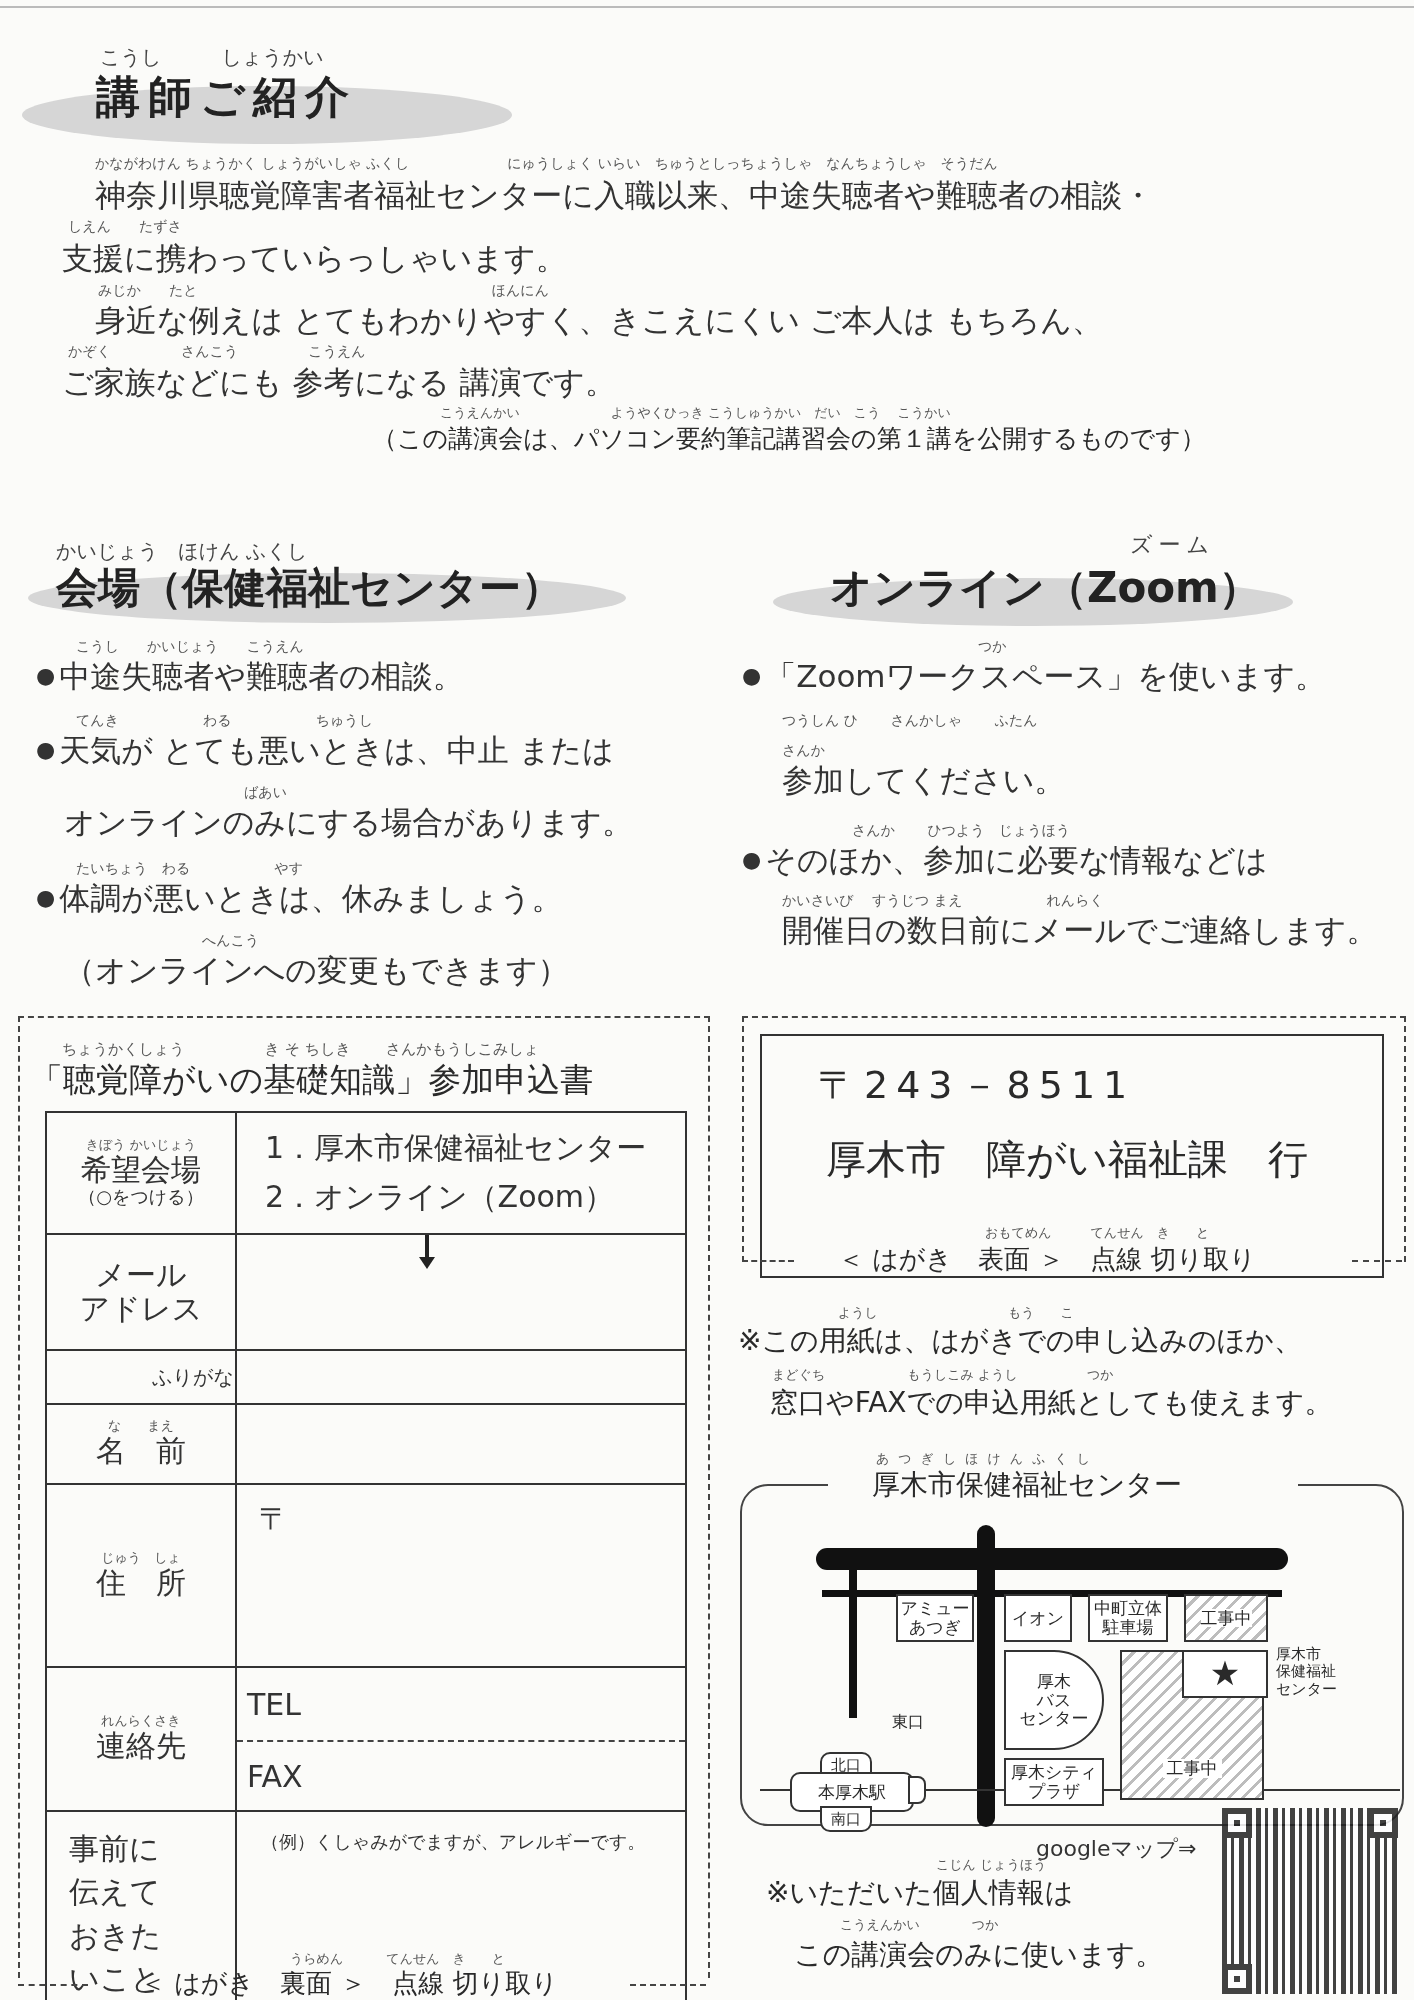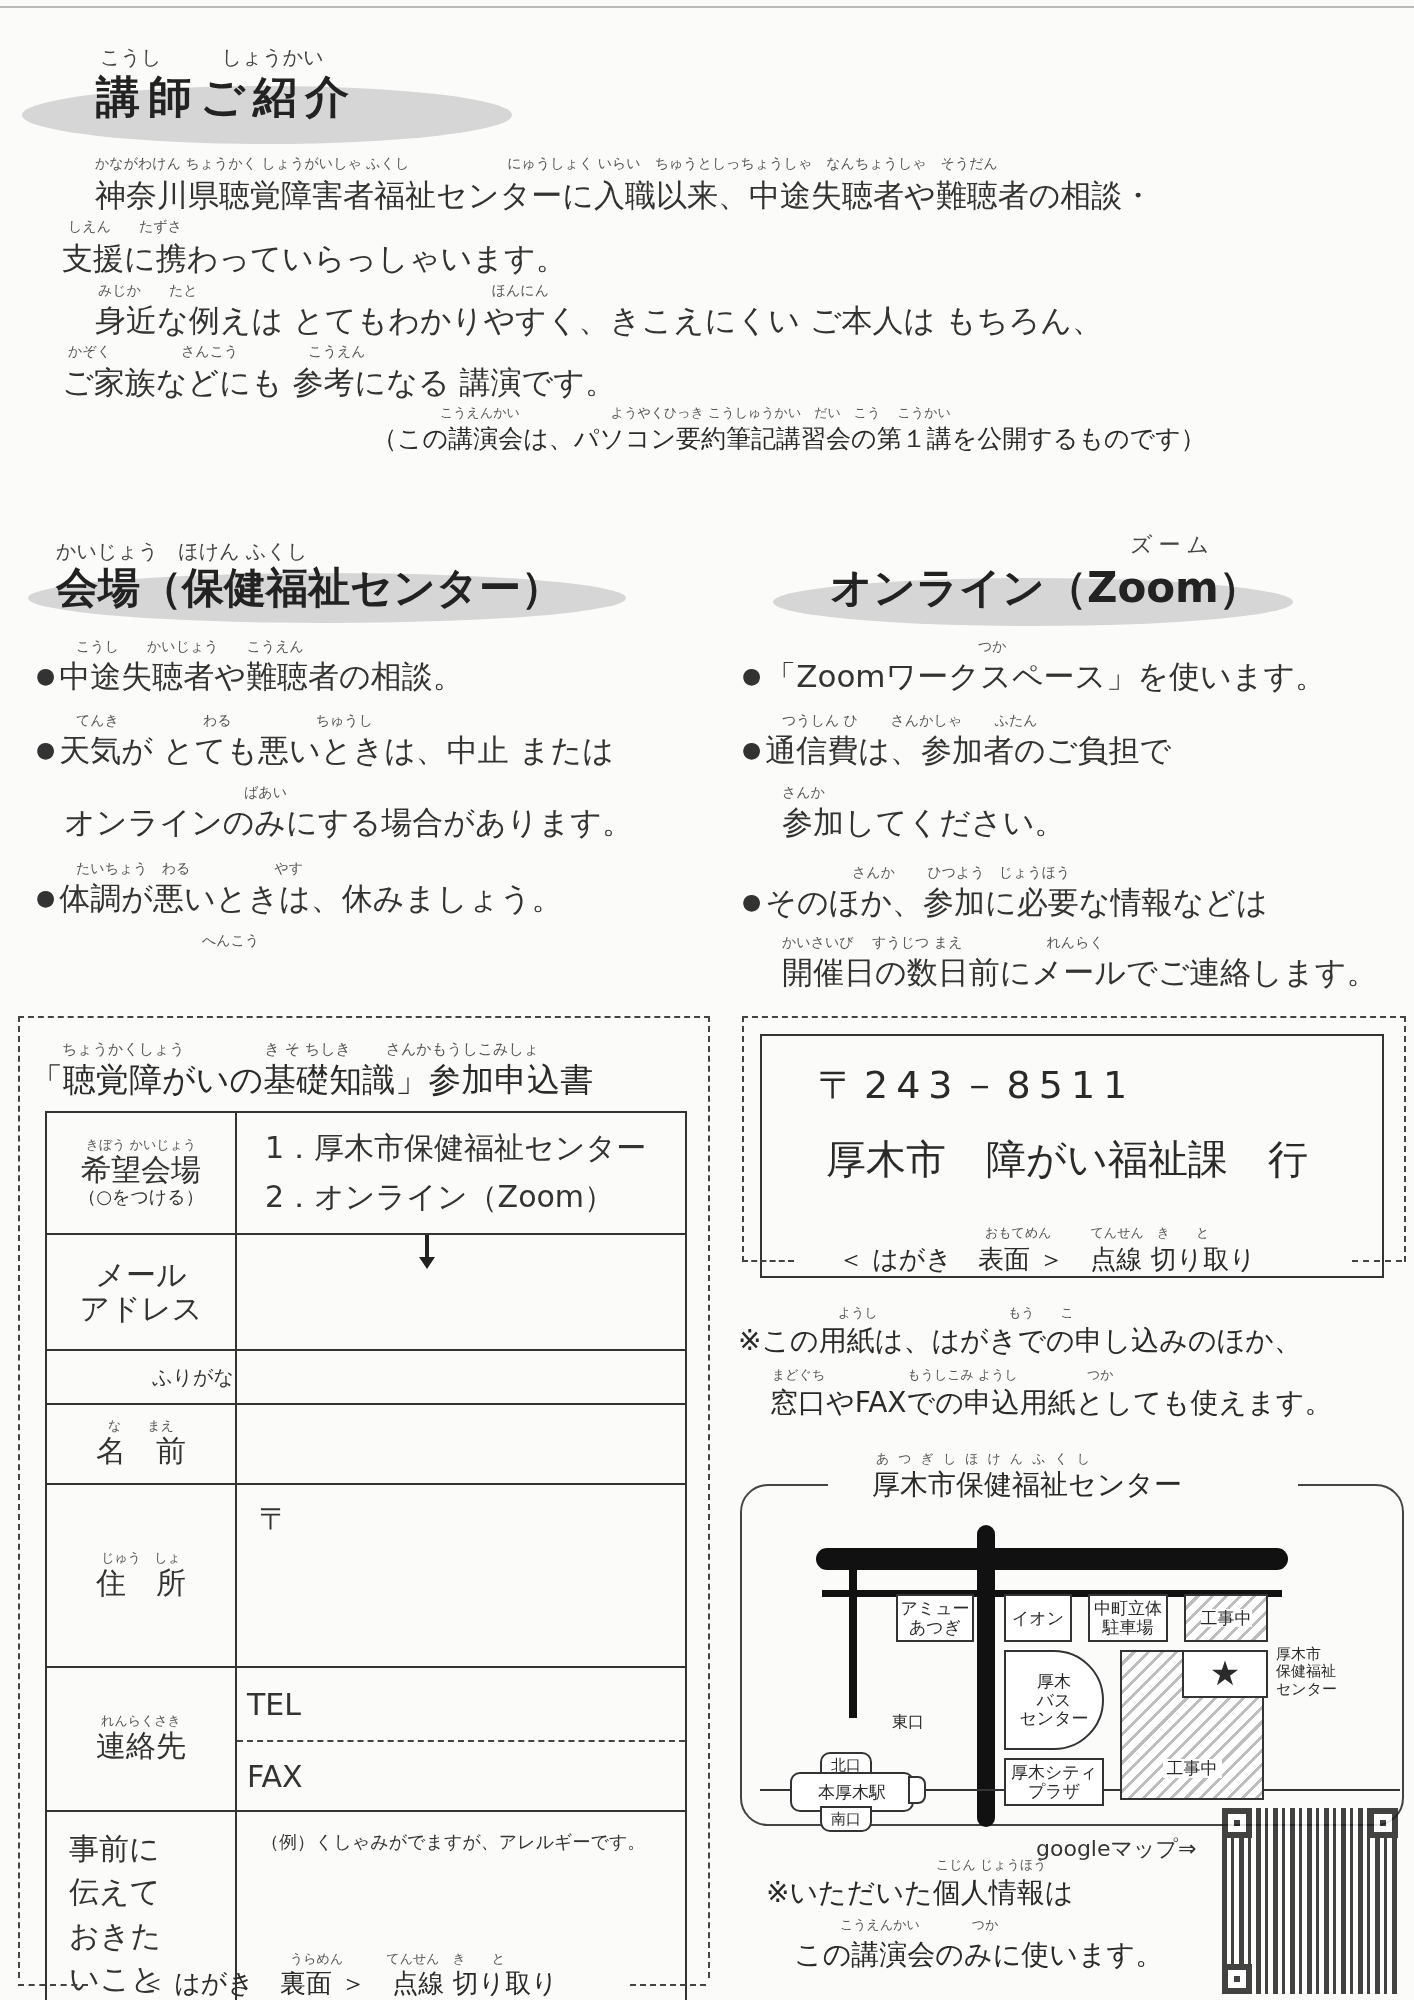--- a/index.html
+++ b/index.html
@@ -66,31 +66,31 @@
 <div class="abs" style="left:36px;top:638px;">
   <div style="font-size:14px;color:#555;white-space:pre;margin-left:40px;">こうし　　かいじょう　　こうえん</div>
   <div class="para bullet"><span>中途失聴者や難聴者の相談。</span></div>
   <div style="font-size:14px;color:#555;white-space:pre;margin-left:40px;margin-top:14px;">てんき　　　　　　わる　　　　　　ちゅうし</div>
   <div class="para bullet"><span>天気が とても悪いときは、中止 または</span></div>
   <div style="font-size:14px;color:#555;white-space:pre;margin-left:40px;margin-top:12px;">　　　　　　　　　　　　ばあい</div>
   <div class="para" style="margin-left:28px;">オンラインのみにする場合があります。</div>
   <div style="font-size:14px;color:#555;white-space:pre;margin-left:40px;margin-top:16px;">たいちょう　わる　　　　　　やす</div>
   <div class="para bullet"><span>体調が悪いときは、休みましょう。</span></div>
   <div style="font-size:14px;color:#555;white-space:pre;margin-left:40px;margin-top:12px;">　　　　　　　　　へんこう</div>
+  <div class="para" style="margin-left:28px;">（オンラインへの変更もできます）</div>
 </div>
 
 <div class="abs ellipse" style="left:773px;top:578px;width:520px;height:48px;"></div>
 <div class="abs" style="left:1130px;top:530px;font-size:22px;color:#444;letter-spacing:6px;">ズーム</div>
 <div class="abs hd" style="left:830px;top:560px;font-size:42px;">オンライン（Zoom）</div>
 
 <div class="abs" style="left:742px;top:638px;">
   <div style="font-size:14px;color:#555;white-space:pre;margin-left:40px;">　　　　　　　　　　　　　　つか</div>
   <div class="para bullet"><span>「Zoomワークスペース」を使います。</span></div>
   <div style="font-size:14px;color:#555;white-space:pre;margin-left:40px;margin-top:14px;">つうしん ひ　　 さんかしゃ　　 ふたん</div>
-  <div class="para bullet"><span>通信費は、参加者のご負担で</span></div>
   <div style="font-size:14px;color:#555;white-space:pre;margin-left:40px;margin-top:12px;">さんか</div>
   <div class="para" style="margin-left:40px;">参加してください。</div>
   <div style="font-size:14px;color:#555;white-space:pre;margin-left:40px;margin-top:20px;">　　　　　さんか　　 ひつよう　じょうほう</div>
   <div class="para bullet"><span>そのほか、参加に必要な情報などは</span></div>
   <div style="font-size:14px;color:#555;white-space:pre;margin-left:40px;margin-top:10px;">かいさいび　 すうじつ まえ　　　　　　れんらく</div>
   <div class="para" style="margin-left:40px;">開催日の数日前にメールでご連絡します。</div>
 </div>
 
 <div class="abs dashbox" style="left:18px;top:1016px;width:688px;height:960px;border-bottom:none;"></div>
 <div class="abs" style="left:62px;top:1040px;font-size:15px;color:#555;white-space:pre;">ちょうかくしょう　　　　　 き そ ちしき　　 さんかもうしこみしょ</div>

